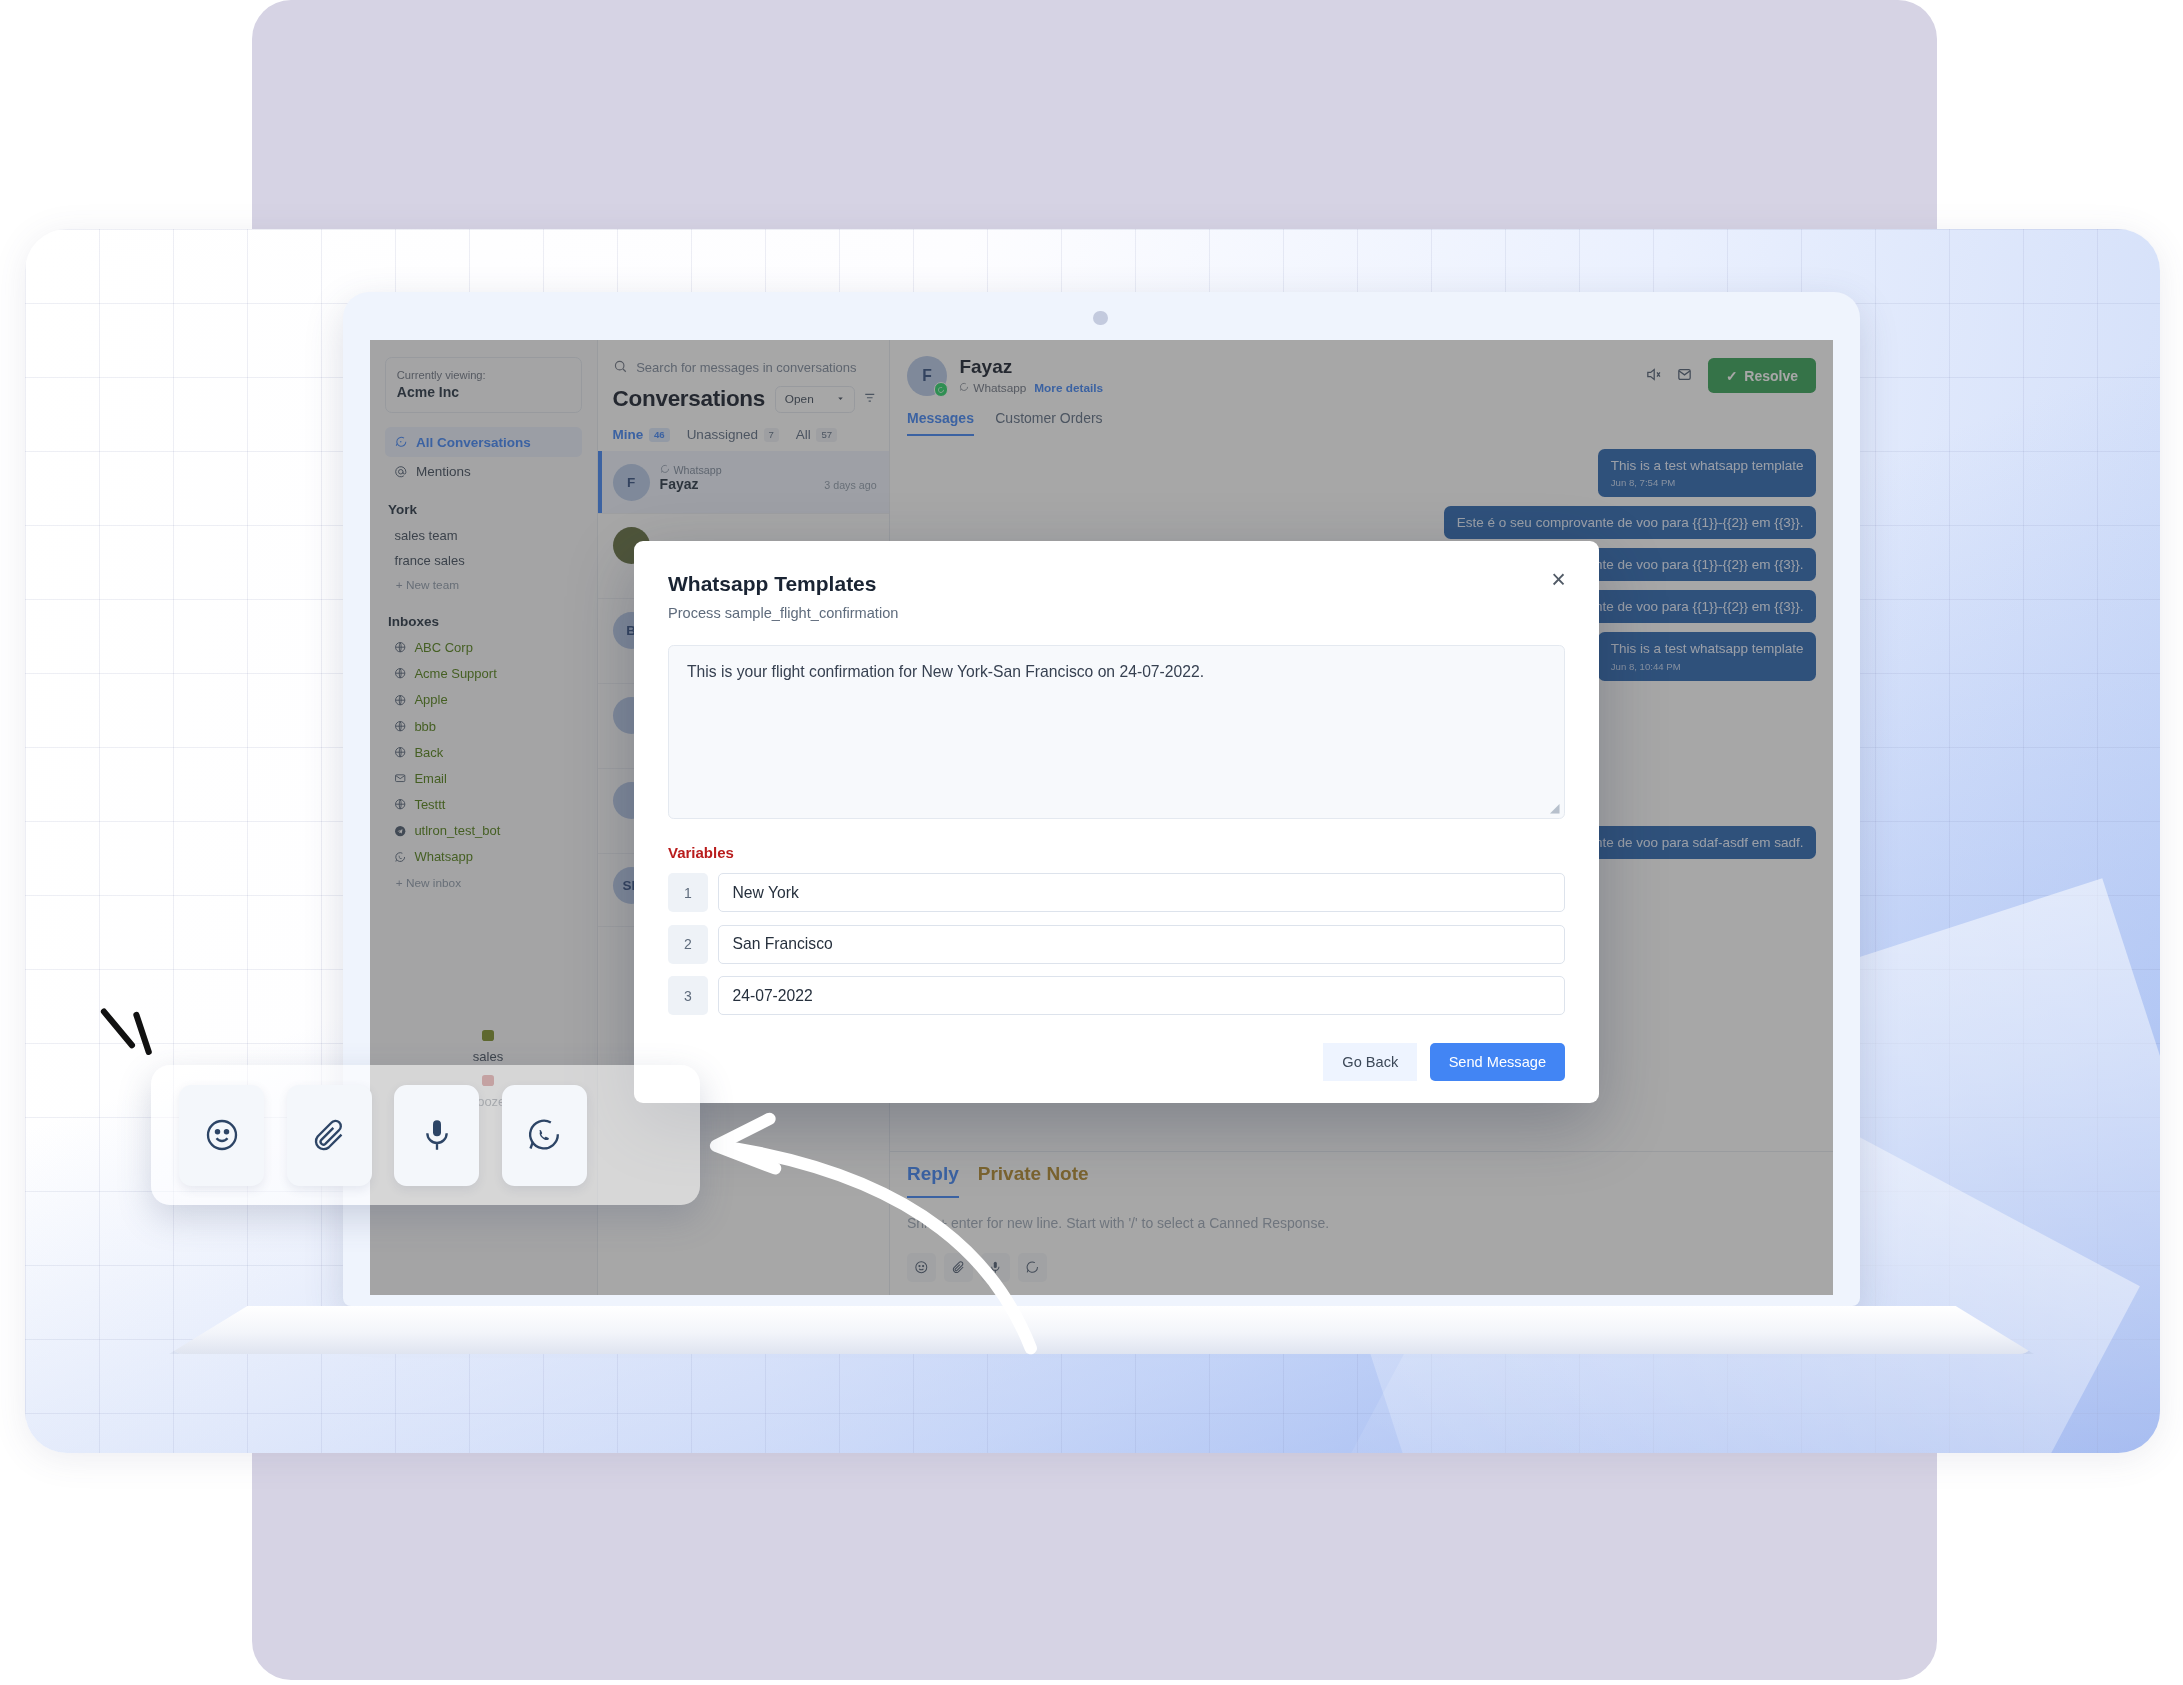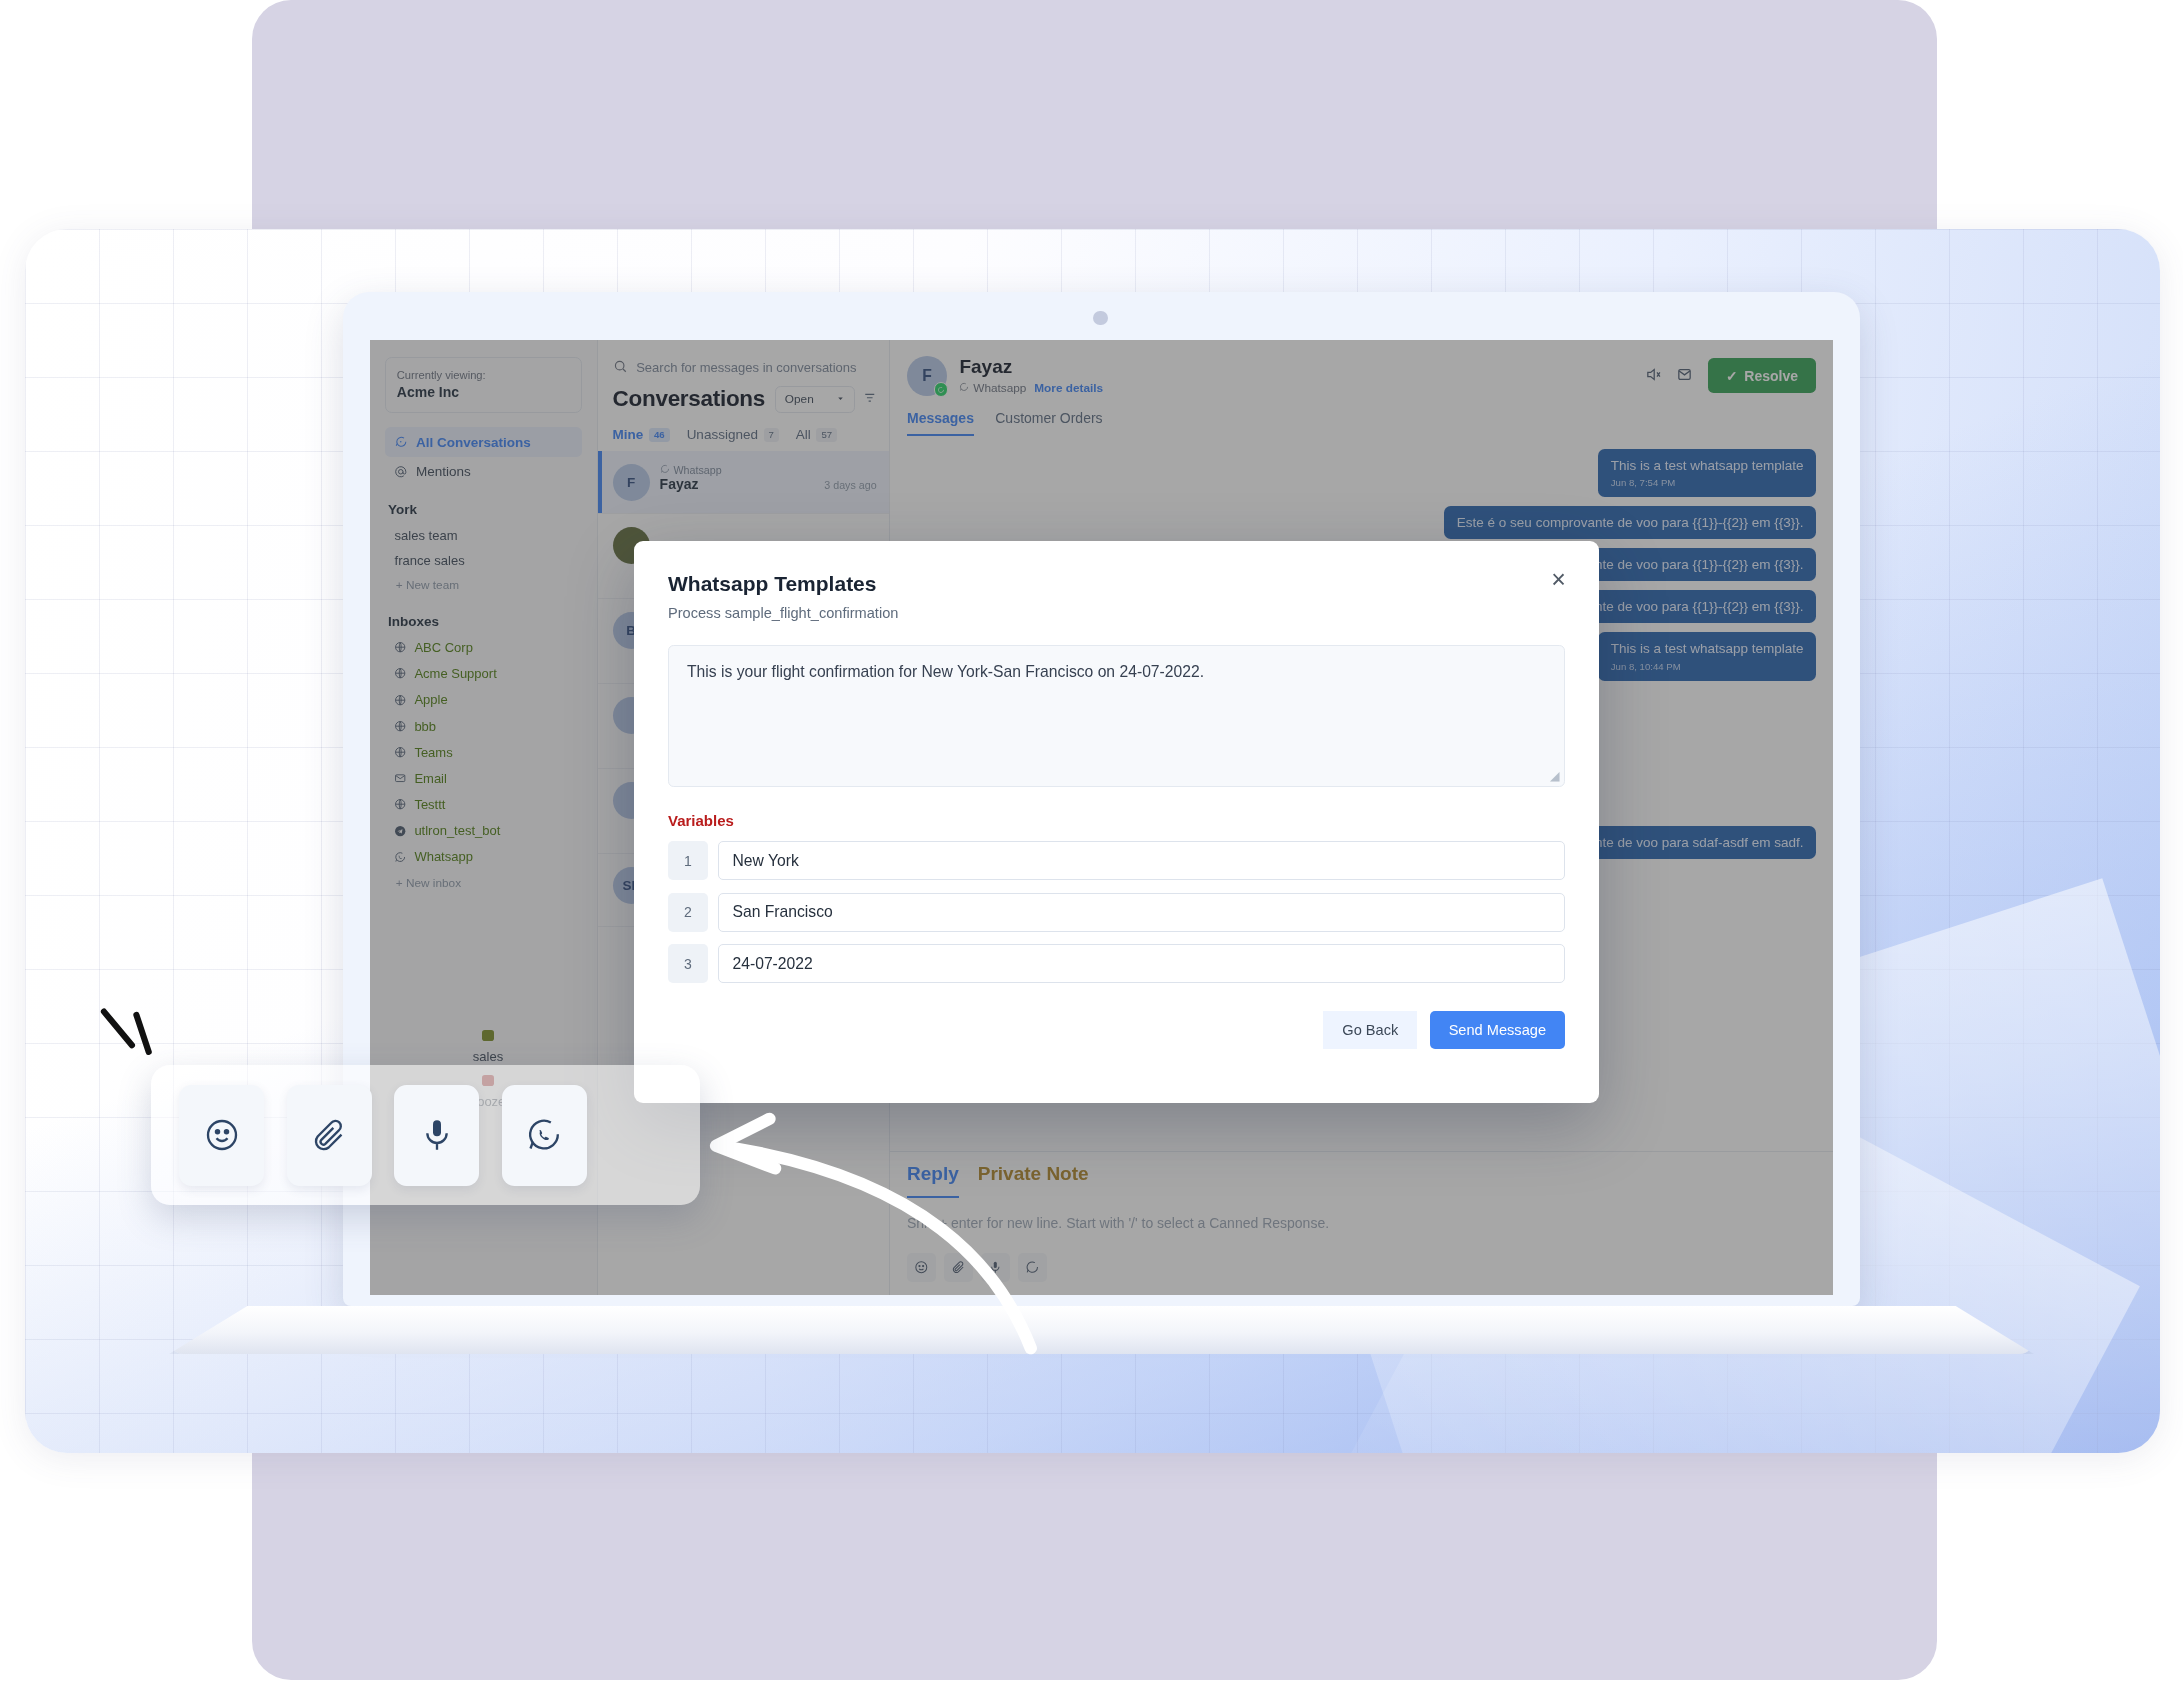--- a/index.html
+++ b/index.html
@@ -148,21 +148,21 @@
   
   .modal {
     position:absolute; left:634px; top:541px; width:965px; height:562px;
     background:#ffffff; border-radius:9px; z-index:60;
     box-shadow: 0 22.5px 67px rgba(30,40,70,0.28);
     padding: 31px 34px 0 34px;
   }
   .modal-close { position:absolute; right:26px; top:23.6px; width:29px; height:29px; display:flex; align-items:center; justify-content:center; color:#515a66; font-size:25px; line-height:1; }
   .modal-title { font-size:21px; font-weight:700; color:#1a2433; }
   .modal-sub { font-size:14.6px; color:#5e6b7c; margin-top:9px; }
-  .tmpl-box { margin-top:23.6px; background:#f7f9fc; border:0.6px solid #e4e9f0; border-radius:5.6px; height:142px; padding:17px 18px; font-size:15.7px; color:#374151; position:relative; }
+  .tmpl-box { margin-top:23.6px; background:#f7f9fc; border:0.6px solid #e4e9f0; border-radius:5.6px; height:174px; padding:17px 18px; font-size:15.7px; color:#374151; position:relative; }
   .tmpl-box .resize { position:absolute; right:4.5px; bottom:2.2px; color:#b7c0cc; font-size:12.4px; }
   .vars-label { font-size:15px; font-weight:700; color:#b91c1c; margin-top:25px; }
   .var-row { display:flex; align-items:stretch; gap:10px; margin-top:12.4px; }
   .var-num { width:40px; flex:0 0 40px; background:#eef2f7; border-radius:5px; display:flex; align-items:center; justify-content:center; font-size:14px; color:#5e6b7c; }
   .var-in { flex:1; border:0.6px solid #dde3ec; border-radius:5px; padding:9.6px 13.5px; font-size:15.7px; color:#26303d; background:#fff; }
   .modal-actions { display:flex; justify-content:flex-end; gap:12.4px; margin-top:28px; }
   .btn-ghost { background:#eef4ff; color:#3c4858; font-size:14.6px; border:none; border-radius:0; padding:10.7px 19px; }
   .btn-primary { background:#4285f4; color:#fff; font-size:14.6px; border:none; border-radius:5px; padding:10.7px 19px; }
 
   
@@ -269,21 +269,21 @@
                 </span>
               <span>bbb</span>
             </div>
             <div class="inbox-item">
               <span class="ic">
                   <svg width="12.4" height="12.4" viewBox="0 0 24 24" fill="none" stroke="currentColor" stroke-width="1.7">
                     <circle cx="12" cy="12" r="9"></circle>
                     <path d="M3 12h18M12 3c2.5 2.7 2.5 15.3 0 18M12 3c-2.5 2.7-2.5 15.3 0 18"></path>
                   </svg>
                 </span>
-              <span>Teams</span>
+              <span>Back</span>
             </div>
             <div class="inbox-item">
               <span class="ic">
                   <svg width="12.4" height="12.4" viewBox="0 0 24 24" fill="none" stroke="currentColor" stroke-width="1.7">
                     <rect x="3" y="5.5" width="18" height="13" rx="2"></rect>
                     <path d="M3.5 7l8.5 6 8.5-6"></path>
                   </svg>
                 </span>
               <span>Email</span>
             </div>

